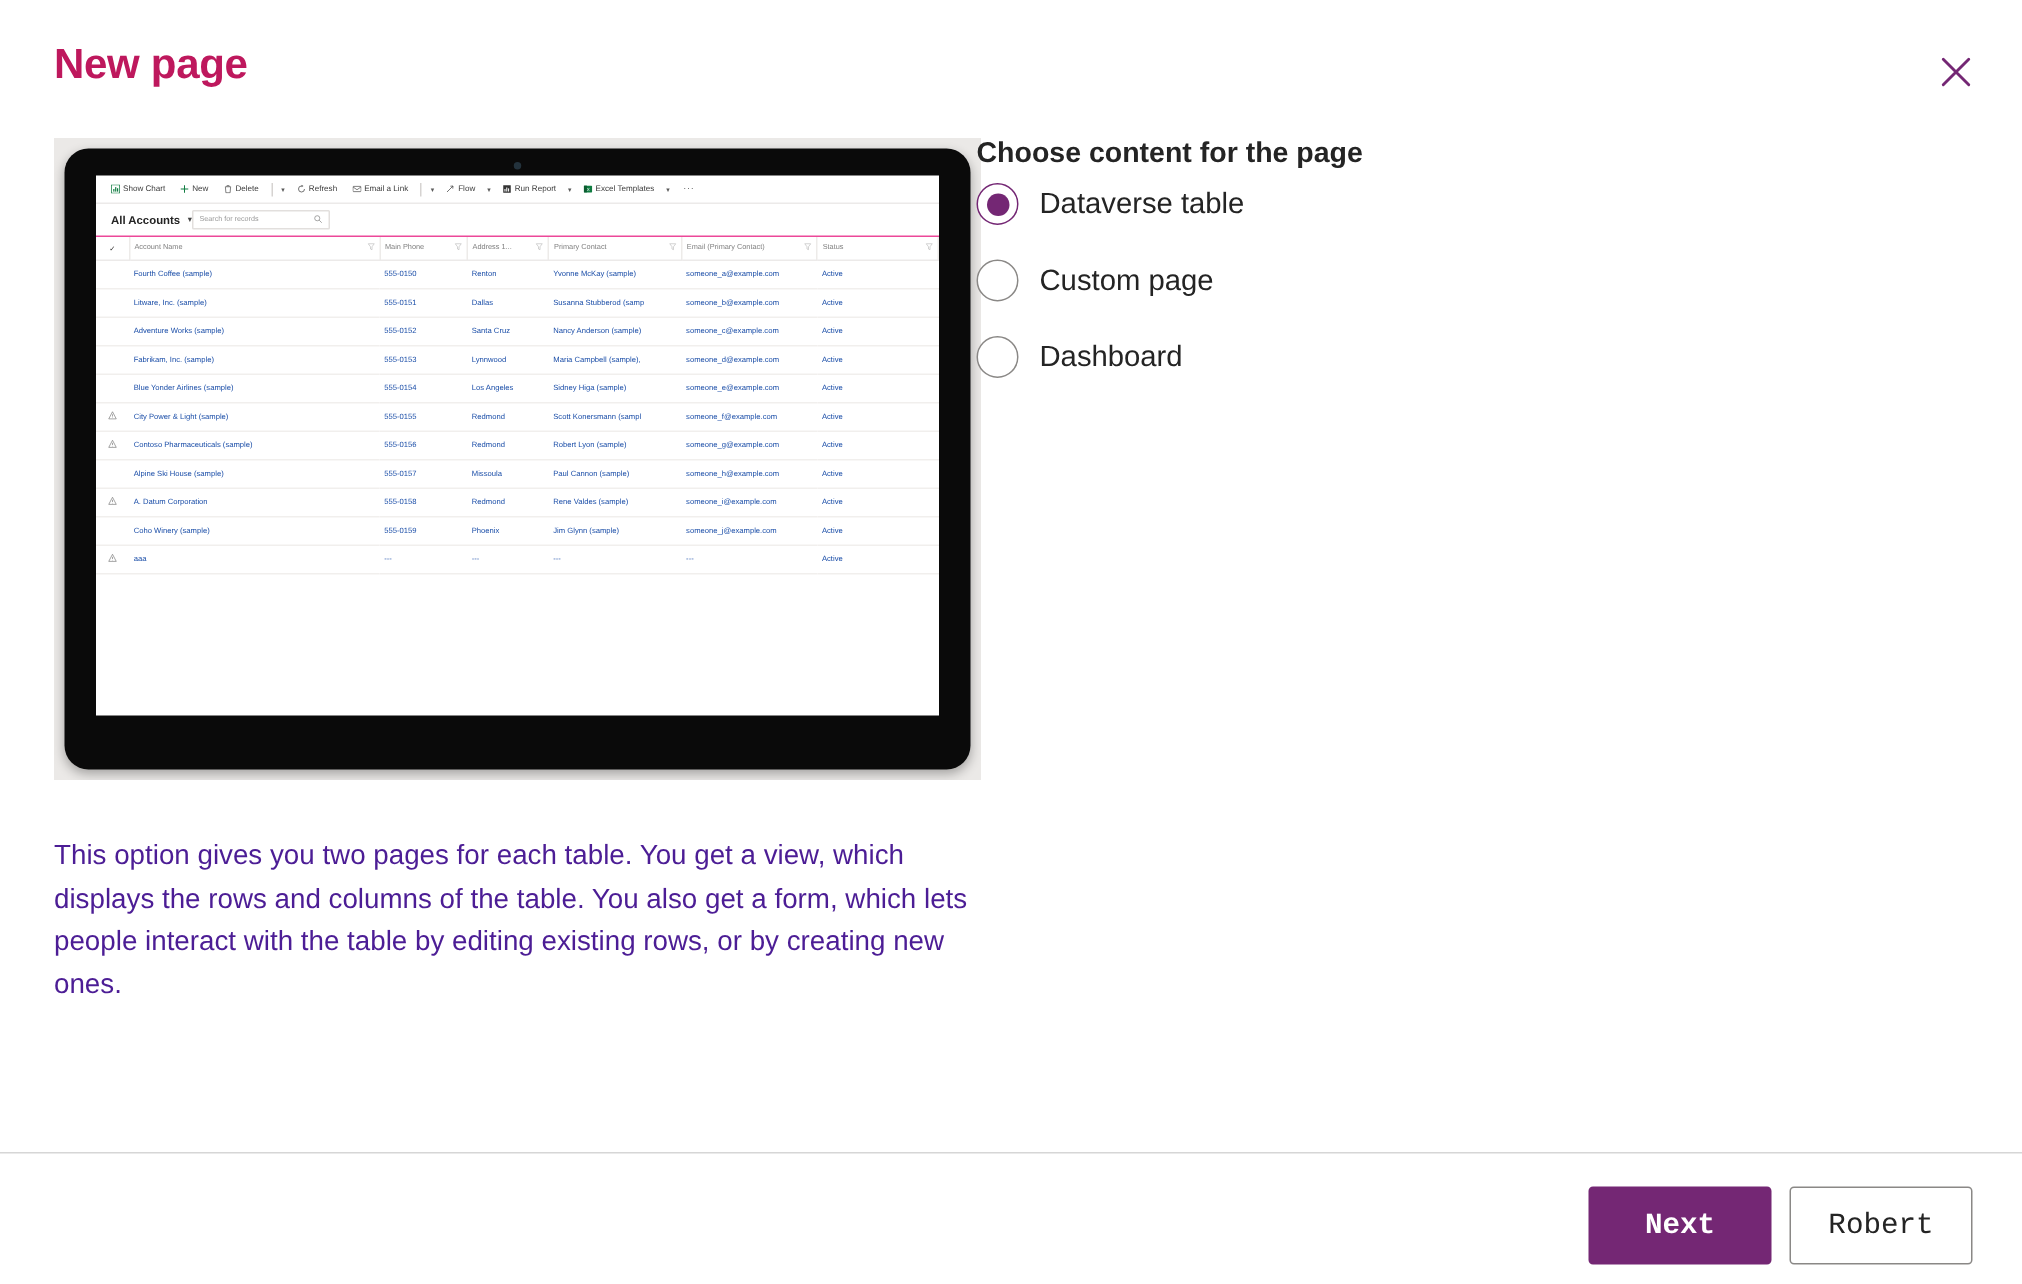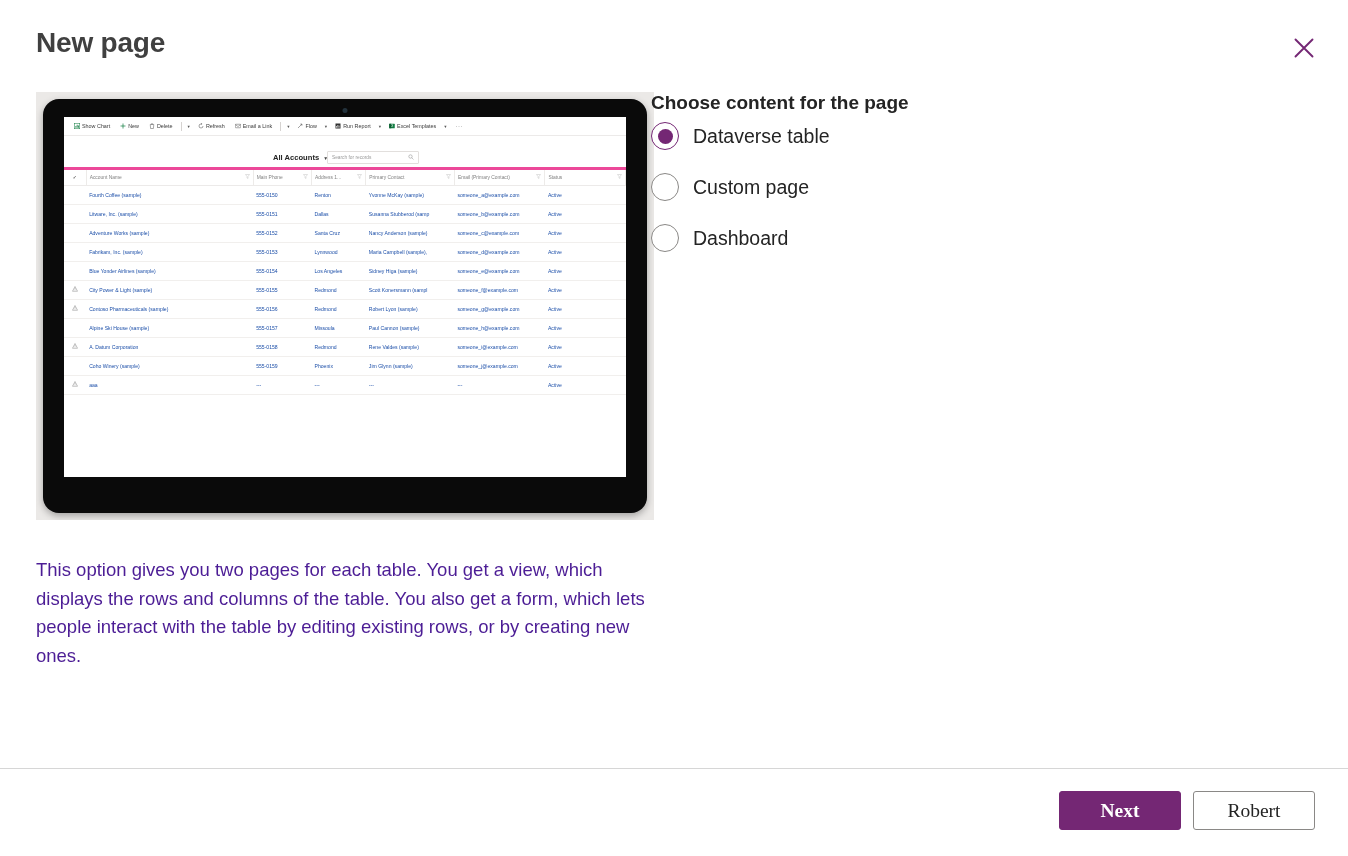--- a/index.html
+++ b/index.html
@@ -12,21 +12,21 @@
   }
 
   .dialog { position: relative; width: 1348px; height: 856px; background:#fff; }
 
   
   .dlg-header {
     position: absolute; left: 0; top: 0; width: 1348px; height: 88px;
   }
   .dlg-title {
     position: absolute; left: 36px; top: 27px;
-    font-size: 28px; font-weight: 600; color: #404040; letter-spacing: -0.2px;
+    font-size: 28px; font-weight: 600; color: #be185d; letter-spacing: -0.2px;
   }
   .close-btn {
     position: absolute; right: 24px; top: 28px;
     width: 40px; height: 40px; border: none; background: transparent;
     cursor: pointer; display: flex; align-items: center; justify-content: center;
   }
   .close-btn svg { display:block; }
 
   
   .dlg-body { position: absolute; left:0; top: 88px; width: 1348px; height: 680px; }
@@ -64,22 +64,22 @@
     font-size: 5.4px; color: #3a3a3a; white-space: nowrap;
   }
   .tb-item { display:flex; align-items:center; gap:2px; padding: 0 5px; }
   .tb-ico { width:6px; height:6px; display:inline-block; position:relative; }
   .tb-ico svg { display:block; }
   .tb-sep { width:1px; height:9px; background:#d6d3d1; margin: 0 3px; }
   .tb-chev { font-size:4.6px; color:#5a5a5a; padding: 0 3px;}
   .tb-ellipsis { padding: 0 6px; font-size: 6px; color:#5a5a5a; letter-spacing:0.5px;}
 
   .mini-subbar {
-    height: 22px; display:flex; align-items:center; justify-content:center;
-    padding: 0 8px 0 10px; border-bottom: 3px solid #ec4899; margin-top: 12px;
+    height: 22px; display:flex; align-items:center; justify-content:flex-start;
+    padding: 0 8px 0 10px; border-bottom: 1px solid #ec4899;
   }
   .view-name { font-size: 7.6px; font-weight: 700; color:#242424; }
   .view-chev { font-size: 5.6px; color: #444; margin-left: 5px; }
   .mini-search {
     width: 92px; height: 13px; border: 1px solid #e2dfdd; border-radius: 1px;
     display:flex; align-items:center; justify-content:space-between;
     padding: 0 4px; font-size: 4.8px; color: #9a9a9a; background:#fff;
   }
 
   table.mini-grid { width: 100%; border-collapse: collapse; table-layout: fixed; }
@@ -130,22 +130,22 @@
   
   .dlg-footer {
     position: absolute; left: 0; bottom: 0; width: 1348px; height: 88px;
     border-top: 1px solid #d6d6d6;
   }
   .footer-actions {
     position: absolute; right: 33px; top: 22px;
     display: flex; gap: 12px;
   }
   .btn {
-    height: 39px; min-width: 122px; padding: 0 22px;
-    font-size: 19.5px; font-family: Liberation Serif, serif;
+    height: 52px; min-width: 122px; padding: 0 22px;
+    font-size: 19.5px; font-family: Liberation Mono, monospace;
     border-radius: 3px; cursor: pointer;
     display:flex; align-items:center; justify-content:center;
   }
   .btn-primary { background: #742774; color: #ffffff; border: 1px solid #742774; font-weight: 700; }
   .btn-default { background: #ffffff; color: #242424; border: 1px solid #8a8886; font-weight: 400; }
 </style>
 </head>
 <body>
 
 <div class="dialog">

